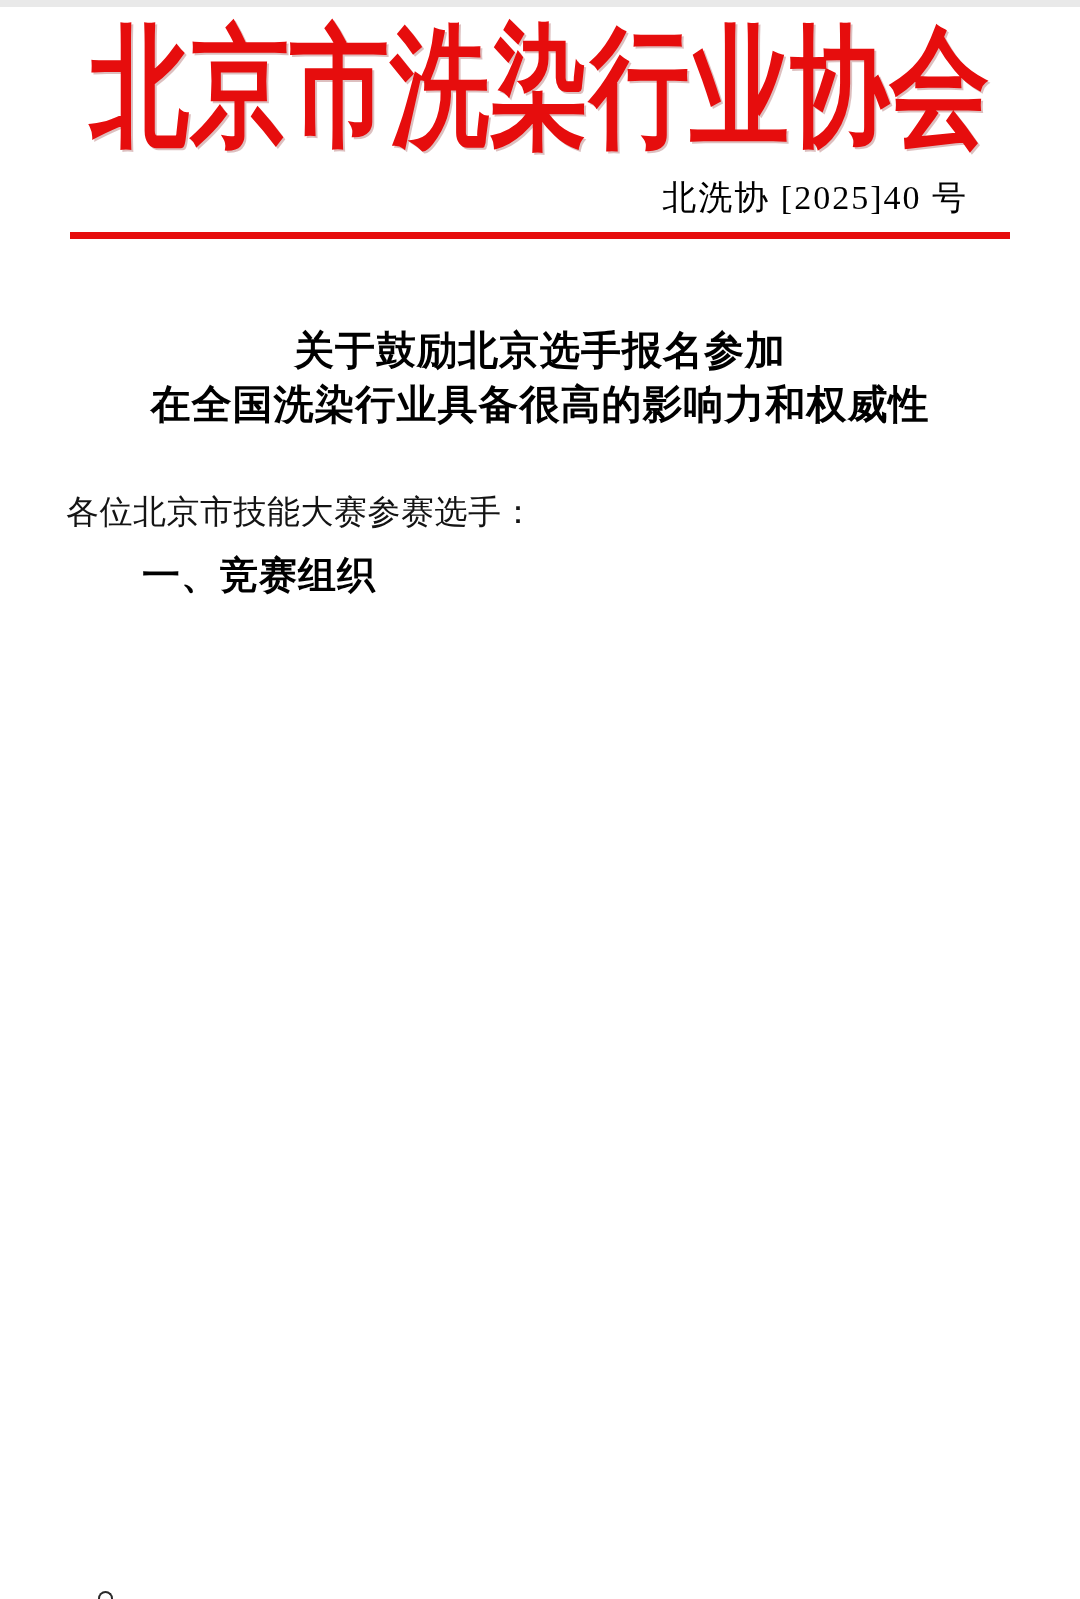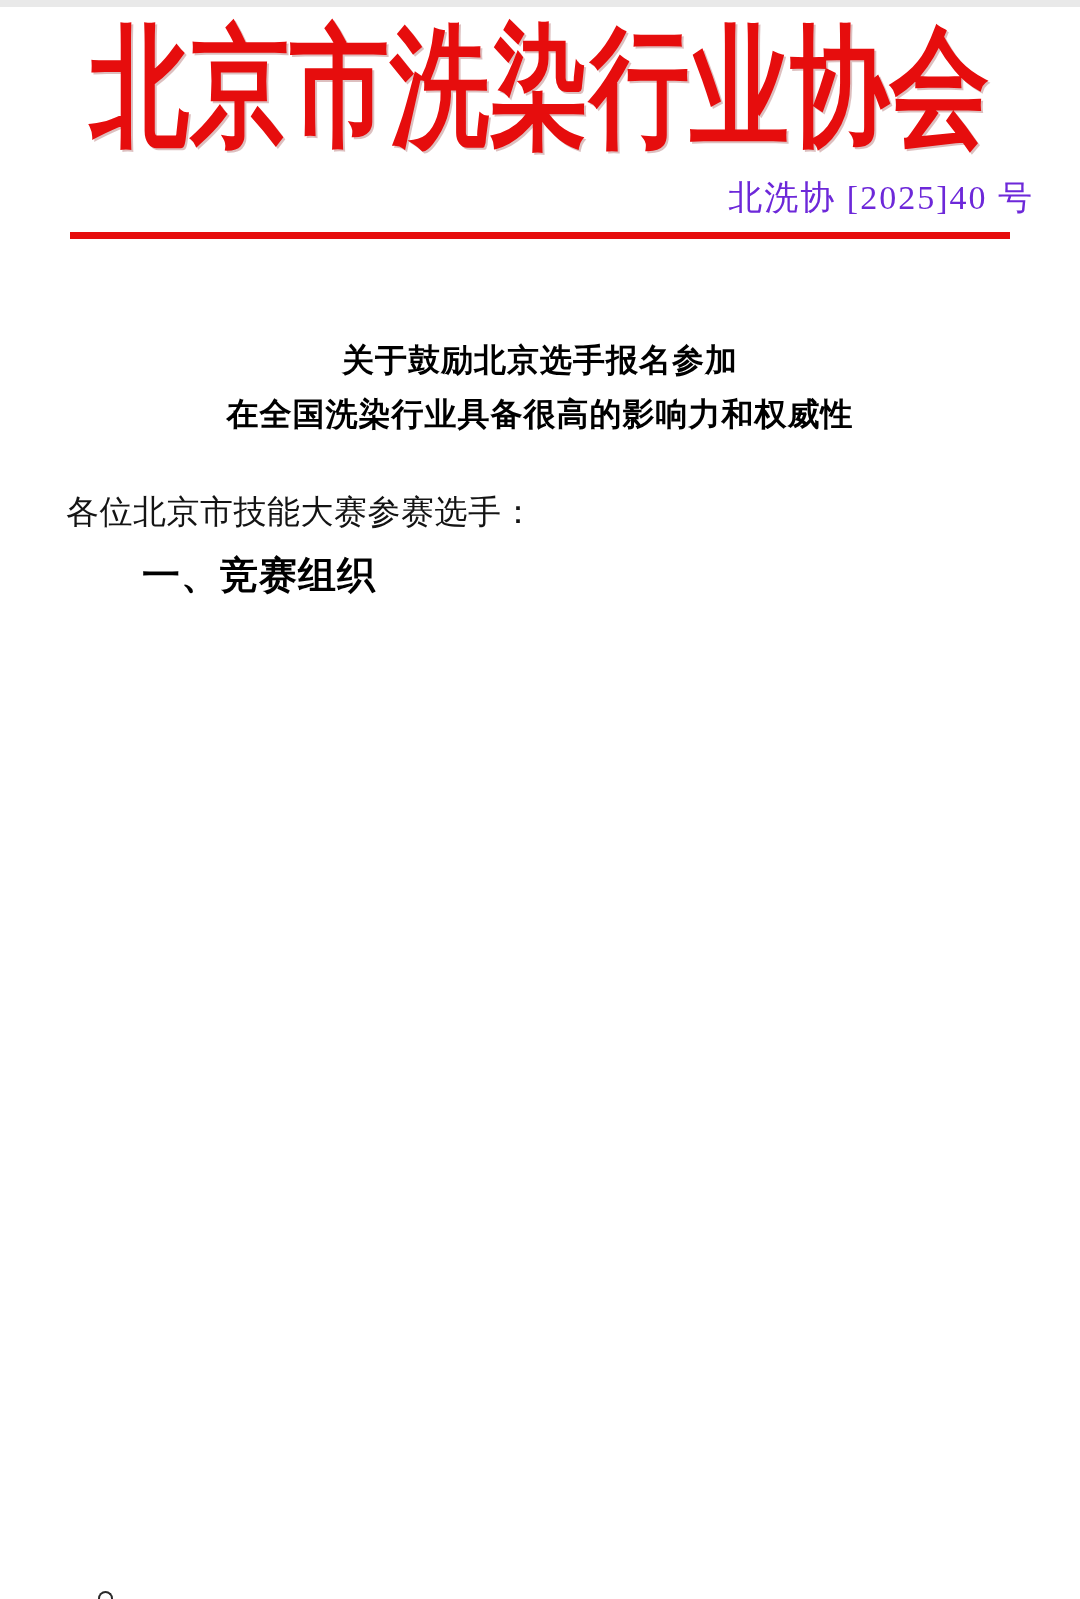--- a/index.html
+++ b/index.html
@@ -31,39 +31,39 @@
     transform: scaleY(1.32);
     transform-origin: 50% 0;
     white-space: nowrap;
     text-shadow: 2px 2px 0 rgba(120,0,0,0.25);
   }
   .doc-number {
     position: absolute;
     top: 178px; left: 0;
     width: 1080px;
     box-sizing: border-box;
-    padding-right: 46px;
+    padding-right: 112px;
     text-align: right;
     font-size: 34px;
     line-height: 40px;
-    color: #6d28d9;
+    color: #000000;
     letter-spacing: 2px;
   }
   .red-rule {
     position: absolute;
     top: 232px; left: 70px;
     width: 940px; height: 7px;
     background: var(--accent, #e60d0d);
   }
   .doc-title {
     position: absolute;
-    top: 333px; left: 0;
+    top: 324px; left: 0;
     width: 1080px;
     text-align: center;
-    font-size: 32px;
+    font-size: 40px;
     font-weight: bold;
     line-height: 54px;
     color: #000;
     letter-spacing: 1px;
   }
   .body-text {
     position: absolute;
     top: 479px; left: 62px;
     width: 956px;
     font-size: 33px;

